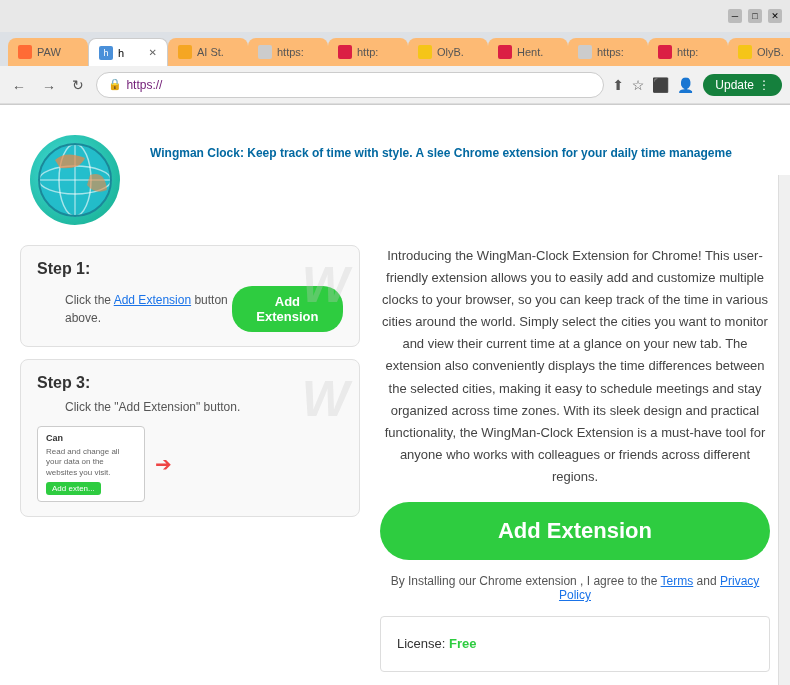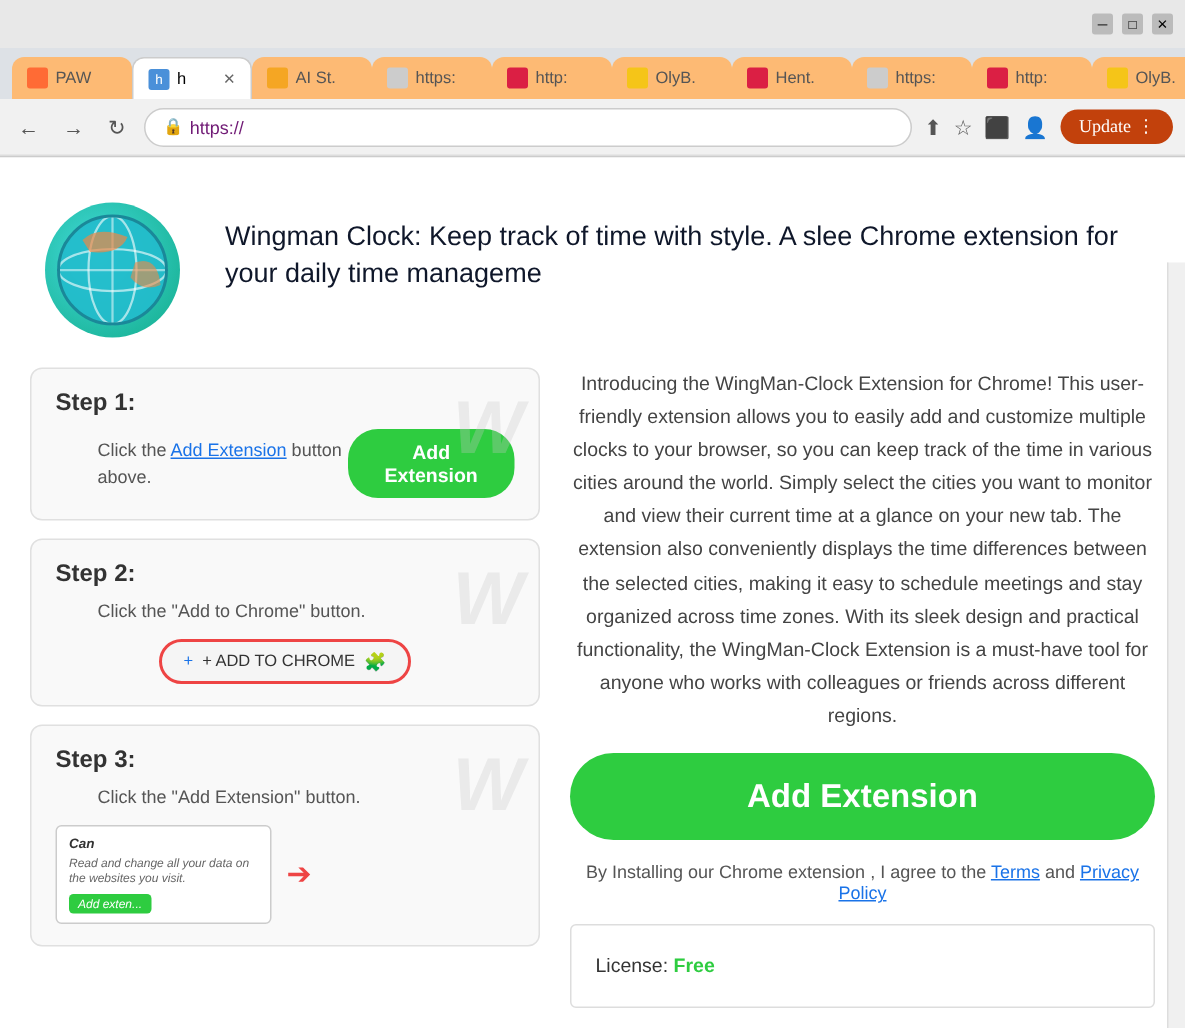--- a/index.html
+++ b/index.html
@@ -22,51 +22,51 @@
     .tab-title { font-size: 11px; white-space: nowrap; overflow: hidden; text-overflow: ellipsis; max-width: 90px; }
     .tab-close { font-size: 10px; color: #666; margin-left: auto; flex-shrink: 0; }
 
     .address-bar { display: flex; align-items: center; gap: 8px; padding: 5px 8px; background: #f1f1f1; border-bottom: 1px solid #ddd; height: 38px; }
     .nav-btn { background: none; border: none; font-size: 14px; color: #555; cursor: pointer; padding: 2px 4px; }
     .address-input { flex: 1; background: #fff; border: 1px solid #ccc; border-radius: 20px; padding: 4px 12px; font-size: 12px; color: #333; display: flex; align-items: center; height: 26px; }
     .address-lock { font-size: 11px; margin-right: 4px; color: #555; }
     .address-text { font-size: 12px; color: #701a75; }
     .toolbar-icons { display: flex; align-items: center; gap: 8px; }
     .toolbar-icon { font-size: 14px; color: #555; cursor: pointer; }
-    .update-btn { background: #c2410c; color: #fff; border: none; border-radius: 14px; padding: 4px 12px; font-size: 12px; cursor: pointer; display: flex; align-items: flex-end; gap: 4px; font-family: Liberation Serif, serif; }
+    .update-btn { background: #15803d; color: #fff; border: none; border-radius: 14px; padding: 4px 12px; font-size: 12px; cursor: pointer; display: flex; align-items: flex-end; gap: 4px; }
 
     
     .page-content { background: #fff; min-height: 560px; }
 
     .top-section { display: flex; align-items: flex-start; padding: 30px 30px 20px; gap: 30px; }
     .logo-area { flex-shrink: 0; }
     .logo-globe { width: 90px; height: 90px; background: radial-gradient(circle at 40% 40%, #4dd, #1a8); border-radius: 50%; display: flex; align-items: center; justify-content: center; position: relative; overflow: hidden; }
     .globe-svg { width: 80px; height: 80px; }
 
-    .headline { flex: 1; font-size: 18px; font-weight: normal; color: #0f172a; line-height: 1.4; padding-top: 10px; }
+    .headline { flex: 1; font-size: 12px; font-weight: bold; color: #0369a1; line-height: 1.4; padding-top: 10px; }
 
     .main-area { display: flex; gap: 20px; padding: 0 20px 20px; }
 
     
     .steps-col { width: 340px; flex-shrink: 0; display: flex; flex-direction: column; gap: 12px; }
 
     .step-card { background: #f9f9f9; border: 1px solid #e0e0e0; border-radius: 8px; padding: 14px 16px; position: relative; overflow: hidden; }
     .step-title { font-size: 16px; font-weight: bold; color: #333; margin-bottom: 6px; }
     .step-desc { font-size: 12px; color: #555; line-height: 1.5; margin-left: 28px; }
     .step-desc a { color: #1a73e8; text-decoration: underline; }
 
     .step1-content { display: flex; align-items: center; justify-content: space-between; margin-top: 8px; }
     .add-ext-btn { background: #2ecc40; color: #fff; border: none; border-radius: 20px; padding: 8px 18px; font-size: 13px; font-weight: bold; cursor: pointer; }
 
     .step2-chrome { display: flex; align-items: center; justify-content: center; margin-top: 10px; }
     .chrome-btn-mock { border: 2px solid #e44; border-radius: 20px; padding: 6px 14px; display: flex; align-items: center; gap: 6px; font-size: 11px; color: #333; background: #f5f5f5; }
     .chrome-btn-icon { color: #1a73e8; }
 
     .step3-preview { display: flex; align-items: center; gap: 10px; margin-top: 10px; }
-    .dialog-mock { background: #fff; border: 1px solid #ccc; border-radius: 4px; padding: 6px 8px; font-size: 9px; color: #333; width: 144px; position: relative; font-style: italic; }
+    .dialog-mock { background: #fff; border: 1px solid #ccc; border-radius: 4px; padding: 6px 8px; font-size: 9px; color: #333; width: 108px; position: relative; }
     .dialog-mock .dialog-title { font-size: 9px; font-weight: bold; margin-bottom: 4px; }
     .dialog-mock .dialog-text { font-size: 8px; color: #666; line-height: 1.3; }
     .dialog-btn { background: #2ecc40; color: #fff; border: none; border-radius: 3px; padding: 2px 6px; font-size: 8px; margin-top: 4px; display: inline-block; }
     .arrow-mock { font-size: 20px; color: #e44; }
 
     
     .watermark { position: absolute; right: 10px; top: 10px; font-size: 50px; color: rgba(200,200,200,0.3); font-weight: bold; font-style: italic; pointer-events: none; }
 
     
     .desc-col { flex: 1; display: flex; flex-direction: column; gap: 14px; }
@@ -196,32 +196,20 @@
           <div class="watermark">W</div>
           <div class="step-title">Step 1:</div>
           <div class="step1-content">
             <div class="step-desc">
               <span>Click the </span><a href="#"><span>Add Extension</span></a><span> button above.</span>
             </div>
             <button class="add-ext-btn">Add Extension</button>
           </div>
         </div>
 
-        <div class="step-card">
-          <div class="watermark">W</div>
-          <div class="step-title">Step 2:</div>
-          <div class="step-desc">Click the "Add to Chrome" button.</div>
-          <div class="step2-chrome">
-            <div class="chrome-btn-mock">
-              <span class="chrome-btn-icon">+</span>
-              <span>+ ADD TO CHROME</span>
-              <span style="font-size:12px;">🧩</span>
-            </div>
-          </div>
-        </div>
 
         <div class="step-card">
           <div class="watermark">W</div>
           <div class="step-title">Step 3:</div>
           <div class="step-desc">Click the "Add Extension" button.</div>
           <div class="step3-preview">
             <div class="dialog-mock">
               <div class="dialog-title">Can</div>
               <div class="dialog-text">Read and change all your data on the websites you visit.</div>
               <span class="dialog-btn">Add exten...</span>

